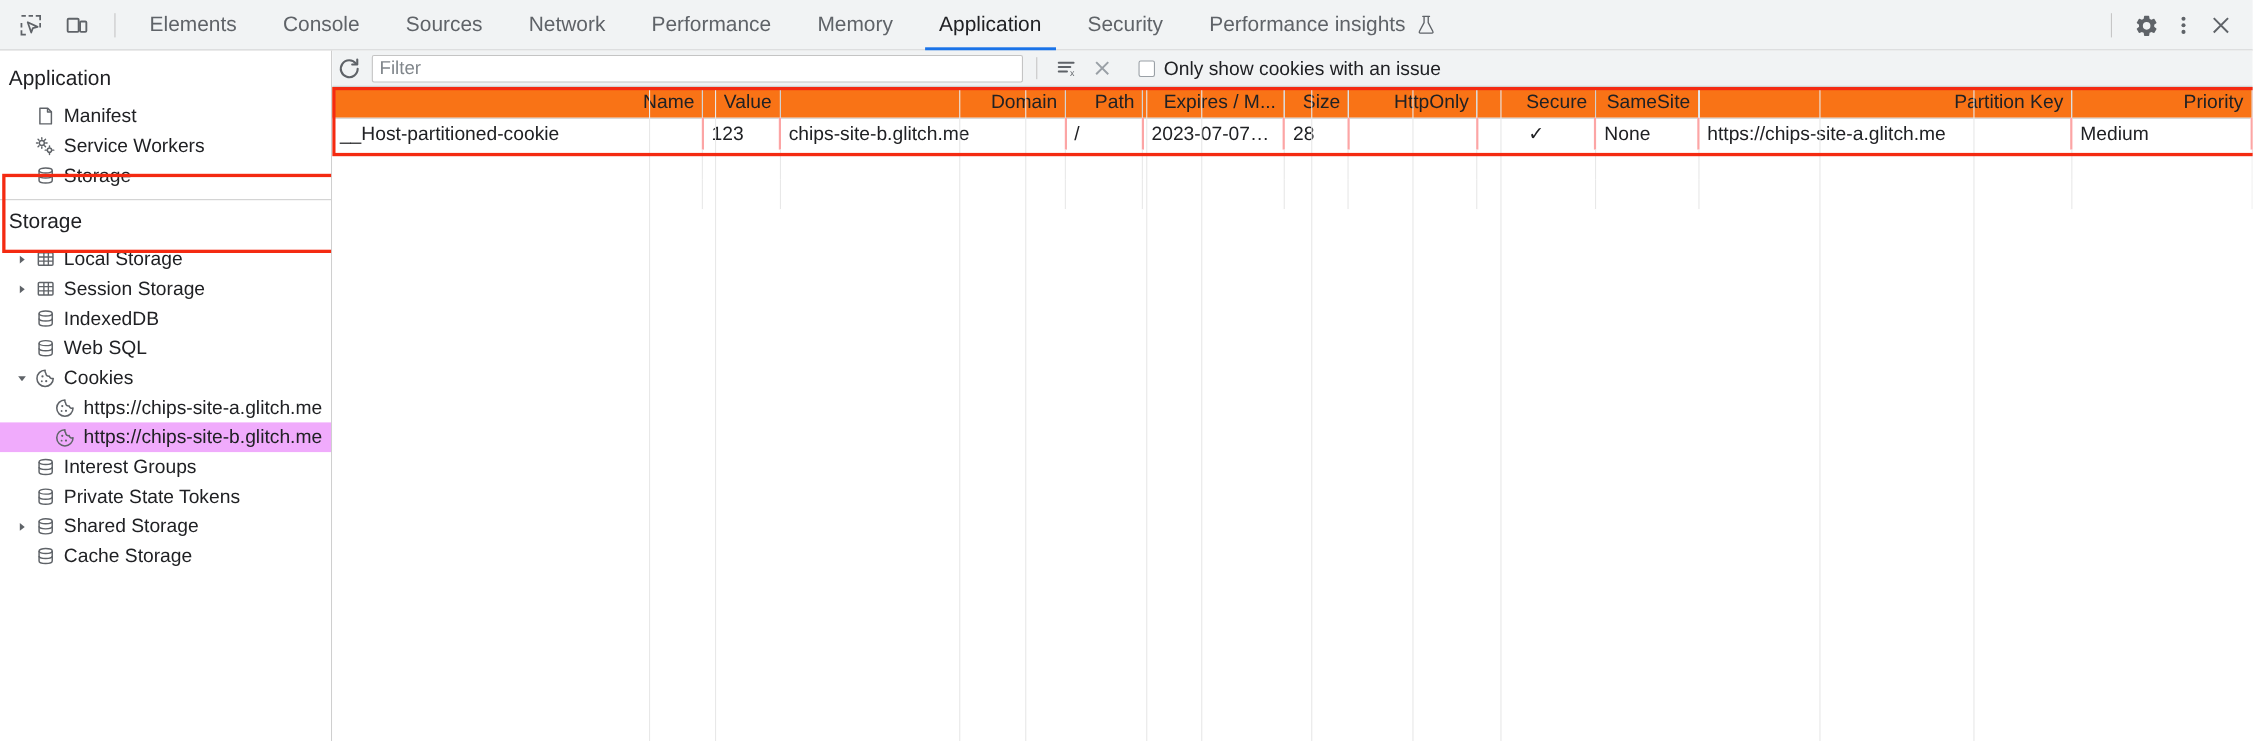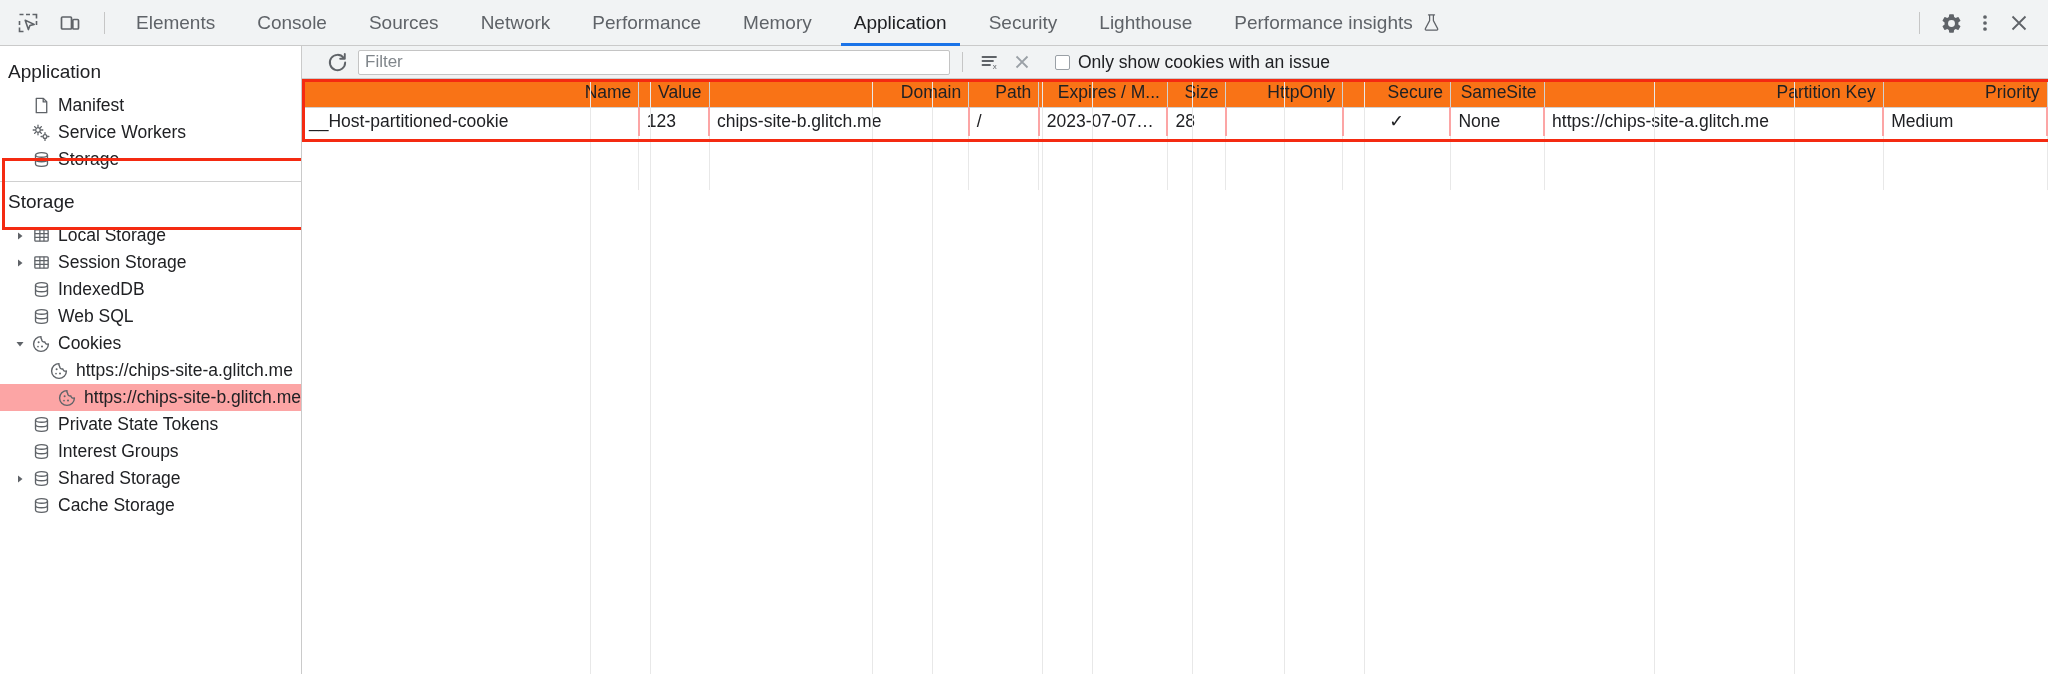--- a/index.html
+++ b/index.html
@@ -84,21 +84,21 @@
     display:flex; align-items:center;
     height: 27px;
     font-size: 17.5px;
     color: #202124;
     cursor: pointer;
     padding-left: 10px;
     white-space: nowrap;
   }
   .tree-item.indent1 { padding-left: 12px; }
   .tree-item.indent2 { padding-left: 30px; }
-  .tree-item.selected { background: #fca5a5; justify-content: flex-end; }
+  .tree-item.selected { background: #f0abfc; }
   .twisty {
     width: 16px; min-width:16px;
     display:flex; align-items:center; justify-content:center;
     color:#5f6368;
   }
   .twisty.empty { visibility:hidden; }
   .tree-icon {
     width: 26px; min-width:26px;
     display:flex; align-items:center; justify-content:center;
     margin-right: 4px;
@@ -112,21 +112,21 @@
     background:#fff;
     display:flex; flex-direction:column;
     overflow:hidden;
   }
   .filterbar {
     height: 33px;
     min-height:33px;
     background: #f1f3f4;
     border-bottom: 1px solid #cacaca;
     display:flex; align-items:center;
-    padding: 0 20px;
+    padding: 0 0;
     gap: 2px;
   }
   .refresh-btn {
     width: 30px; height: 27px;
     display:flex; align-items:center; justify-content:center;
     cursor:pointer; border-radius:3px;
   }
   .filter-input {
     flex: 0 0 auto;
     width: 592px;
@@ -248,23 +248,20 @@
         <div class="tab">
           <span>Memory</span>
         </div>
         <div class="tab active">
           <span>Application</span>
         </div>
         <div class="tab">
           <span>Security</span>
         </div>
         <div class="tab">
-          <span>Lighthouse</span>
-        </div>
-        <div class="tab">
           <span>Performance insights</span>
           <span style="display: flex;">
             <svg width="17" height="19" viewBox="0 0 18 20" style="margin-left:2px">
   <path d="M7 2 V8 L2.5 16.5 A1 1 0 0 0 3.4 18 H14.6 A1 1 0 0 0 15.5 16.5 L11 8 V2" fill="none" stroke="#5f6368" stroke-width="1.3" stroke-linejoin="round"></path>
   <path d="M5.8 2 H12.2" stroke="#5f6368" stroke-width="1.3" stroke-linecap="round"></path>
 </svg>
           </span>
         </div>
       </div>
 
@@ -424,32 +421,32 @@
           </div>
           <div class="tree-item indent1">
             <span class="twisty empty"></span>
             <span class="tree-icon">
               <svg width="19" height="19" viewBox="0 0 20 20">
       <ellipse cx="10" cy="5.2" rx="6.3" ry="2.4" fill="none" stroke="#5f6368" stroke-width="1.4"></ellipse>
       <path d="M3.7 5.2 V14.8 C3.7 16.1 6.5 17.2 10 17.2 C13.5 17.2 16.3 16.1 16.3 14.8 V5.2" fill="none" stroke="#5f6368" stroke-width="1.4"></path>
       <path d="M3.7 10 C3.7 11.3 6.5 12.4 10 12.4 C13.5 12.4 16.3 11.3 16.3 10" fill="none" stroke="#5f6368" stroke-width="1.4"></path>
     </svg>
             </span>
+            <span class="tree-label">Interest Groups</span>
+          </div>
+          <div class="tree-item indent1">
+            <span class="twisty empty"></span>
+            <span class="tree-icon">
+              <svg width="19" height="19" viewBox="0 0 20 20">
+      <ellipse cx="10" cy="5.2" rx="6.3" ry="2.4" fill="none" stroke="#5f6368" stroke-width="1.4"></ellipse>
+      <path d="M3.7 5.2 V14.8 C3.7 16.1 6.5 17.2 10 17.2 C13.5 17.2 16.3 16.1 16.3 14.8 V5.2" fill="none" stroke="#5f6368" stroke-width="1.4"></path>
+      <path d="M3.7 10 C3.7 11.3 6.5 12.4 10 12.4 C13.5 12.4 16.3 11.3 16.3 10" fill="none" stroke="#5f6368" stroke-width="1.4"></path>
+    </svg>
+            </span>
             <span class="tree-label">Private State Tokens</span>
-          </div>
-          <div class="tree-item indent1">
-            <span class="twisty empty"></span>
-            <span class="tree-icon">
-              <svg width="19" height="19" viewBox="0 0 20 20">
-      <ellipse cx="10" cy="5.2" rx="6.3" ry="2.4" fill="none" stroke="#5f6368" stroke-width="1.4"></ellipse>
-      <path d="M3.7 5.2 V14.8 C3.7 16.1 6.5 17.2 10 17.2 C13.5 17.2 16.3 16.1 16.3 14.8 V5.2" fill="none" stroke="#5f6368" stroke-width="1.4"></path>
-      <path d="M3.7 10 C3.7 11.3 6.5 12.4 10 12.4 C13.5 12.4 16.3 11.3 16.3 10" fill="none" stroke="#5f6368" stroke-width="1.4"></path>
-    </svg>
-            </span>
-            <span class="tree-label">Interest Groups</span>
           </div>
           <div class="tree-item indent1">
             <span class="twisty">
               <svg width="10" height="10" viewBox="0 0 10 10">
                 <path d="M3 1.5 L7.5 5 L3 8.5 Z" fill="#5f6368"></path>
               </svg>
             </span>
             <span class="tree-icon">
               <svg width="19" height="19" viewBox="0 0 20 20">
       <ellipse cx="10" cy="5.2" rx="6.3" ry="2.4" fill="none" stroke="#5f6368" stroke-width="1.4"></ellipse>

